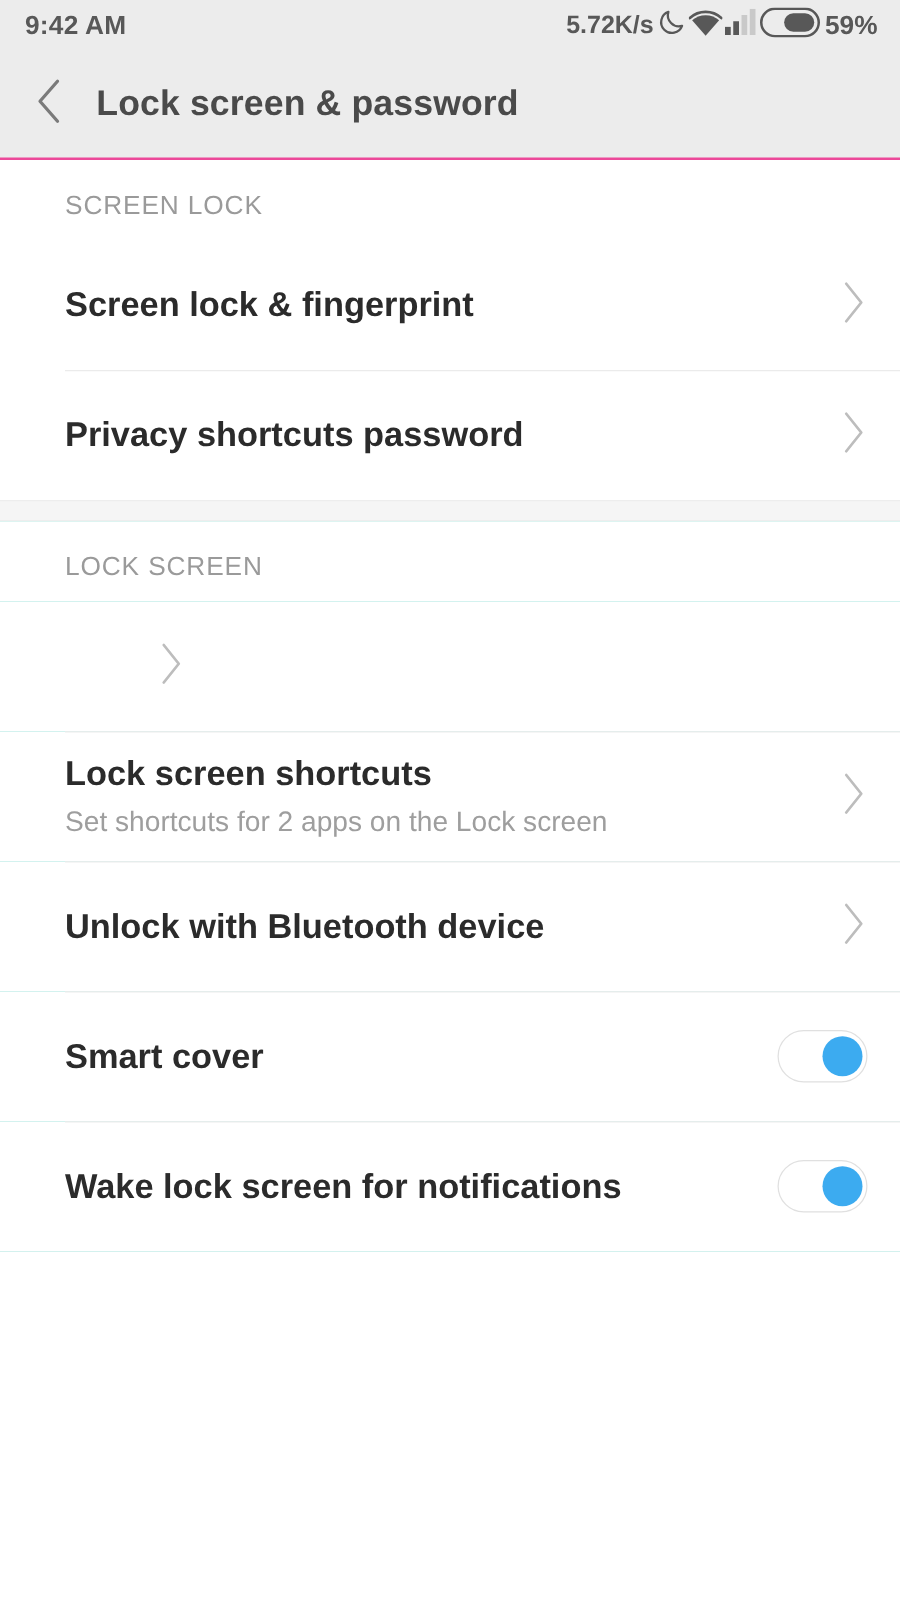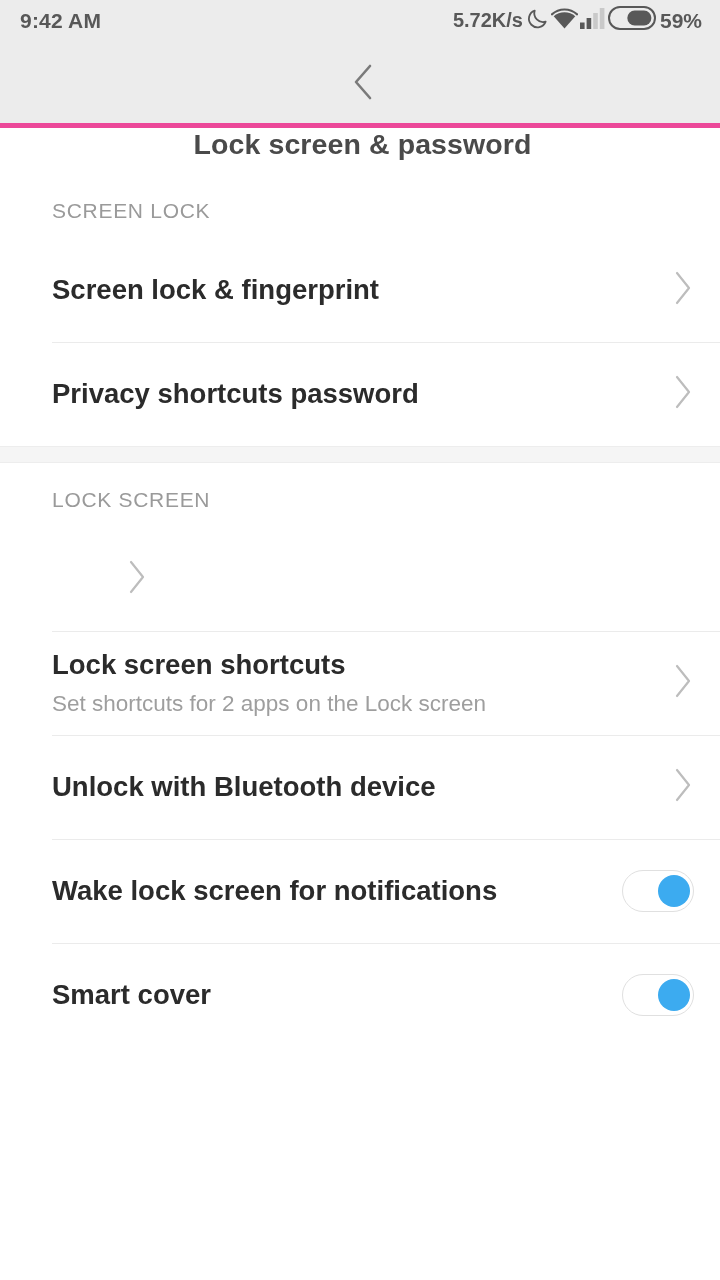--- a/index.html
+++ b/index.html
@@ -61,43 +61,42 @@
   }
   .ic { display:block; }
 
   
   .titlebar {
     position: relative;
     height: 88px;
     background: #ececec;
     display: flex;
     align-items: center;
-    border-bottom: 5px solid #ec4899;
-    box-sizing: border-box;
-    flex-direction: column;
+    border-bottom: 2px solid #ec4899;
+    box-sizing: border-box;
   }
   .back-btn {
     width: 64px;
     height: 88px;
     display: flex;
     align-items: center;
     justify-content: center;
     margin-left: 8px;
     flex: none;
   }
   .page-title {
     font-size: 28.5px;
     font-weight: bold;
     color: #4a4a4a;
     letter-spacing: .1px;
     margin-left: 5px;
   }
 
   
-  .list { background: #14b8a6; margin-top: 46px; }
+  .list { background: #14b8a6; }
 
   .section-gap {
     height: 17px;
     background: #f5f5f5;
     border-top: 1px solid #ededed;
     border-bottom: 1px solid #ededed;
     box-sizing: border-box;
   }
 
   .section-header {
@@ -290,31 +289,31 @@
           <div class="row-title">Unlock with Bluetooth device</div>
         </div>
         <div class="row-accessory">
           <span><svg width="22" height="36" viewBox="0 0 22 36">
               <path d="M5 3 L17 18 L5 33" fill="none" stroke="#bdbdbd" stroke-width="2.2" stroke-linecap="round" stroke-linejoin="round"></path>
             </svg></span>
         </div>
       </div>
       <div class="row">
         <div class="row-text">
-          <div class="row-title">Wake lock screen for notifications</div>
+          <div class="row-title">Smart cover</div>
         </div>
         <div class="row-accessory">
           <div class="switch on">
             <div class="knob"></div>
           </div>
         </div>
       </div>
       <div class="row">
         <div class="row-text">
-          <div class="row-title">Smart cover</div>
+          <div class="row-title">Wake lock screen for notifications</div>
         </div>
         <div class="row-accessory">
           <div class="switch on">
             <div class="knob"></div>
           </div>
         </div>
       </div>
     </div>
 </div>
 

